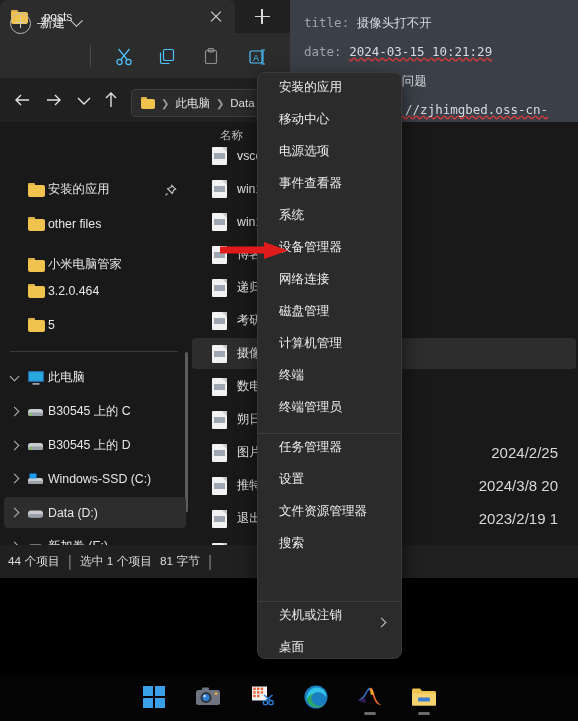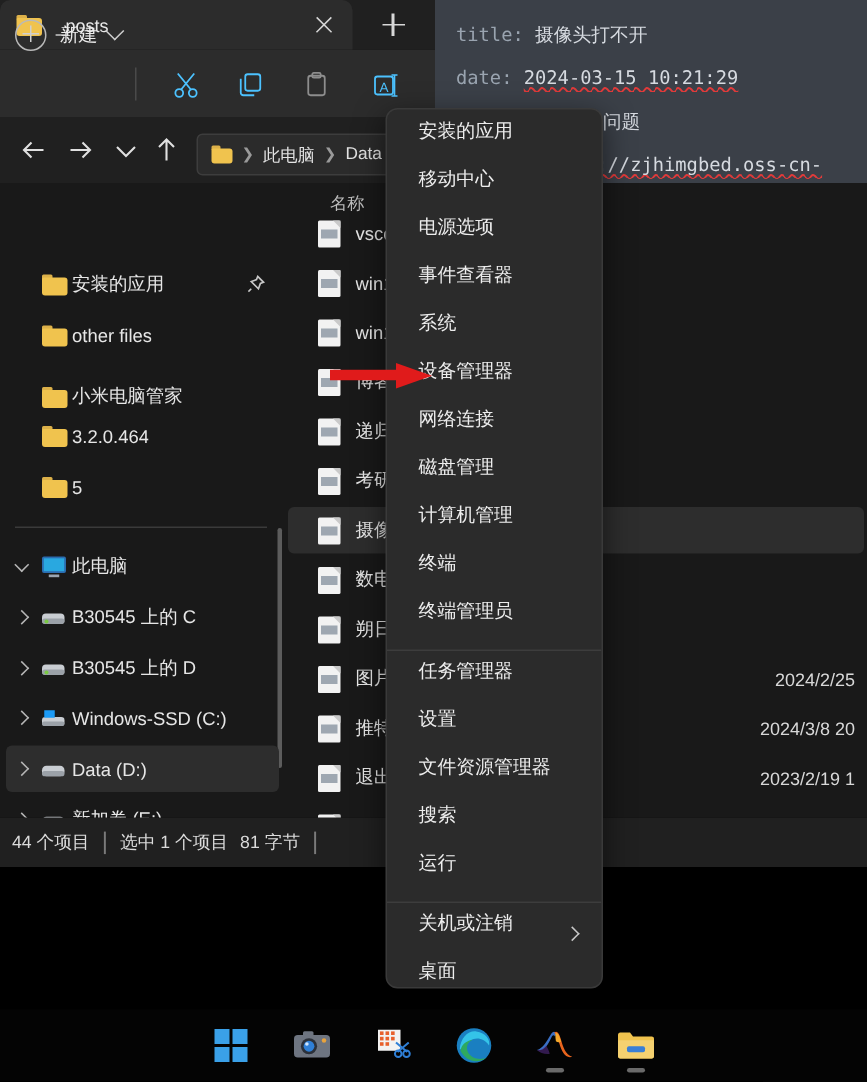--- a/index.html
+++ b/index.html
@@ -115,21 +115,21 @@
   .fe-list{position:absolute;left:190px;top:122px;width:388px;height:423px;background:#191919;}
   .col-head{position:absolute;left:0;top:0;width:388px;height:26px;}
   .col-head .ch{position:absolute;top:6px;font-size:11.5px;color:#bdbdbd;}
   .fl-row{position:absolute;left:2px;width:384px;height:31px;display:flex;align-items:center;border-radius:4px;}
   .fl-row.sel{background:#2d2d2d;}
   .fl-ico{width:15px;height:18px;margin-left:20px;margin-right:10px;position:relative;flex:none;
           background:#f2f2f2;border-radius:1px;}
   .fl-ico:before{content:"";position:absolute;right:0;top:0;border-width:0 5px 5px 0;border-style:solid;border-color:transparent #c9c9c9 transparent transparent;}
   .fl-ico i{position:absolute;left:2px;top:6px;width:11px;height:6px;background:#8f9aa6;opacity:.85;}
   .fl-name{font-size:12.3px;color:#e6e6e6;white-space:nowrap;overflow:hidden;}
-  .fl-date{position:absolute;right:6px;font-size:12px;color:#d8d8d8;white-space:nowrap;}
+  .fl-date{position:absolute;right:18px;font-size:15px;color:#d8d8d8;white-space:nowrap;}
 
   
   .fe-status{position:absolute;left:0;top:545px;width:578px;height:33px;background:#202020;
     display:flex;align-items:center;}
   .st-txt{font-size:11.8px;color:#dcdcdc;margin-left:8px;white-space:nowrap;}
   .st-bar{color:#7a7a7a;margin:0 8px;}
 
   
   .desk{position:absolute;left:0;top:578px;width:578px;height:143px;background:#000;}
 
@@ -520,23 +520,20 @@
         <span class="ctx-lbl">任务管理器</span>
       </div>
     <div class="ctx-item" style="top:398px">
         <span class="ctx-lbl">设置</span>
       </div>
     <div class="ctx-item" style="top:430px">
         <span class="ctx-lbl">文件资源管理器</span>
       </div>
     <div class="ctx-item" style="top:462px">
         <span class="ctx-lbl">搜索</span>
-      </div>
-    <div class="ctx-item" style="top:494px">
-        <span class="ctx-lbl">运行</span>
       </div>
     <div class="ctx-div" style="top:528px"></div>
     <div class="ctx-item" style="top:534px">
       <span class="ctx-lbl">关机或注销</span>
       <span class="ctx-arrow"></span>
     </div>
     <div class="ctx-item" style="top:566px">
         <span class="ctx-lbl">桌面</span>
       </div>
   </div>

